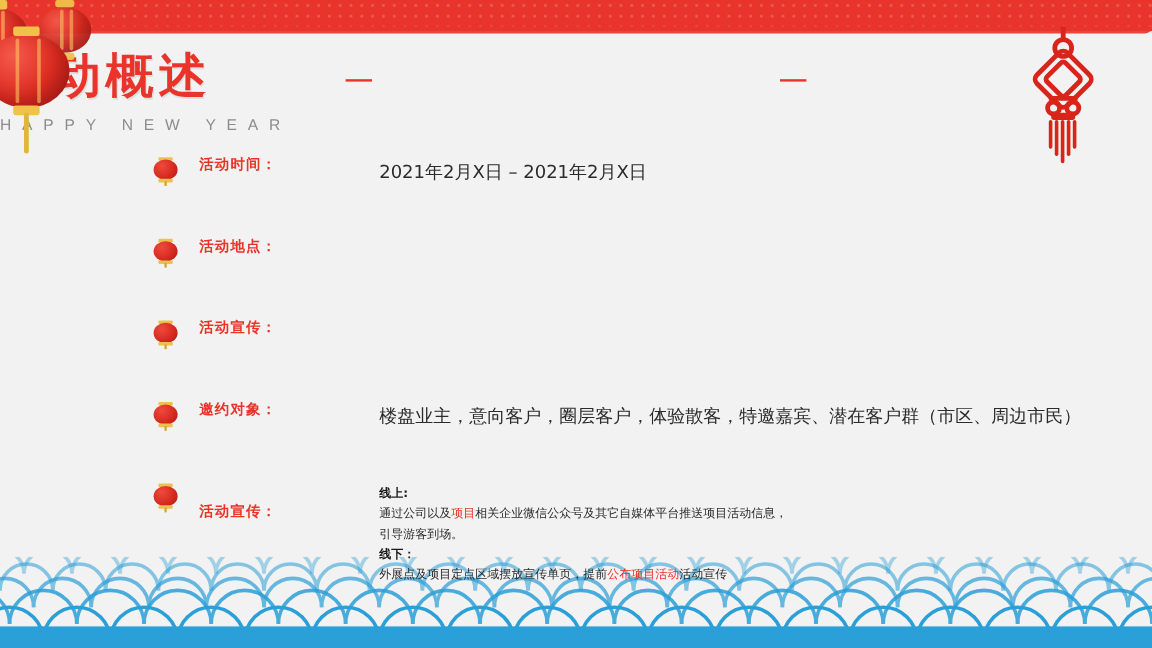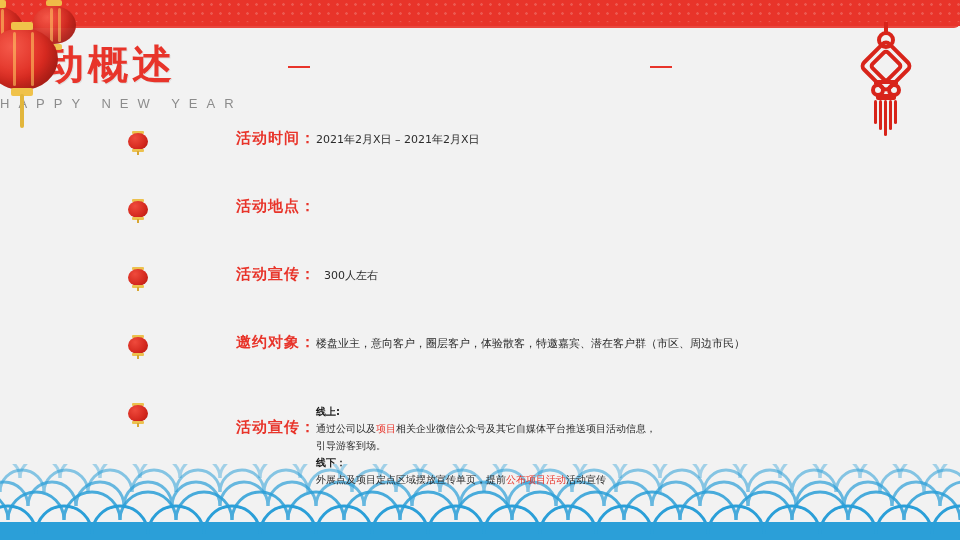--- a/index.html
+++ b/index.html
@@ -176,31 +176,30 @@
   .mini-lantern .bar.t { top: 1px; }
   .mini-lantern .bar.b { top: 19px; }
   .mini-lantern .tas {
     position: absolute;
     left: 9px; top: 21px;
     width: 2px; height: 4px;
     background: #d8a733;
   }
   .row-label {
     flex: 0 0 150px;
-    font-size: 15px;
+    font-size: 12px;
     font-weight: bold;
     color: #e8342a;
     letter-spacing: 1px;
     padding-top: 1px;
     font-family: "DejaVu Sans", "Liberation Sans", sans-serif;
-    text-align: right;
   }
   .row-value {
     flex: 1;
-    font-size: 11px;
+    font-size: 15px;
     color: #2b2b2b;
     line-height: 1.7;
     padding-top: 3px;
     padding-right: 40px;
     font-family: "DejaVu Sans", "Liberation Sans", sans-serif;
   }
   .bold-line {
     font-weight: bold;
     color: #1a1a1a;
   }
@@ -308,21 +307,20 @@
   <div class="row">
     <div class="row-icon">
       <div class="mini-lantern">
           <div class="bar t"></div>
           <div class="body"></div>
           <div class="bar b"></div>
           <div class="tas"></div>
         </div>
     </div>
     <div class="row-label">活动宣传：</div>
-    <div class="row-value indent1" style="padding-left:8px;">300人左右</div>
   </div>
 
   <div class="row">
     <div class="row-icon">
       <div class="mini-lantern">
           <div class="bar t"></div>
           <div class="body"></div>
           <div class="bar b"></div>
           <div class="tas"></div>
         </div>

